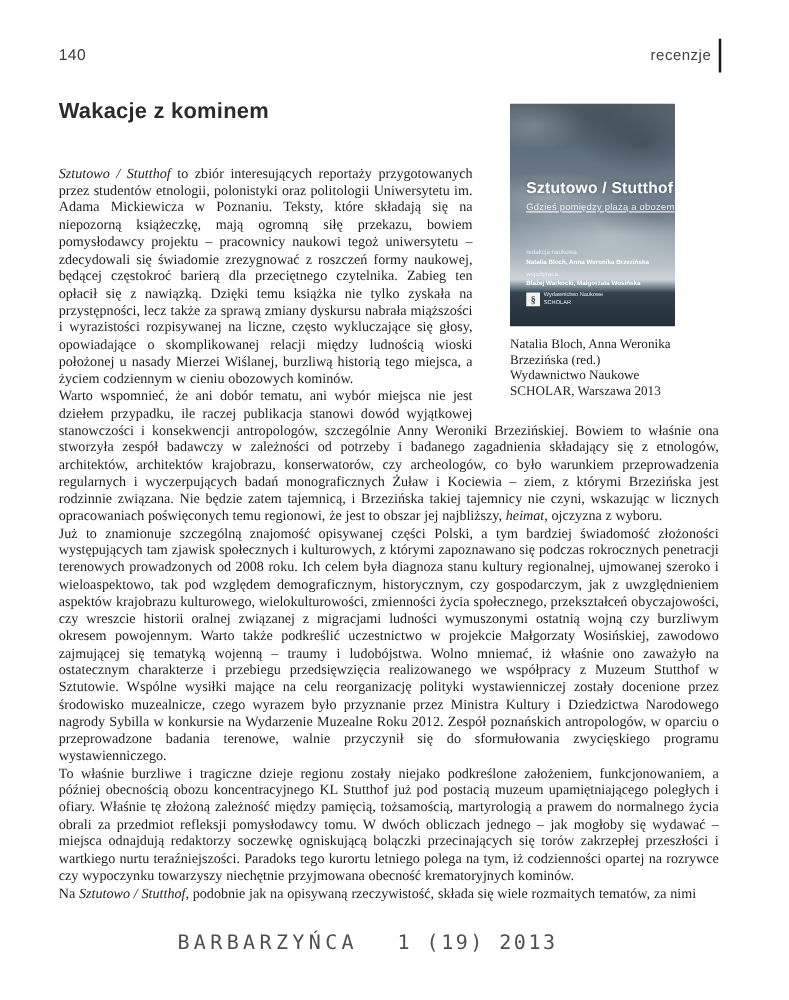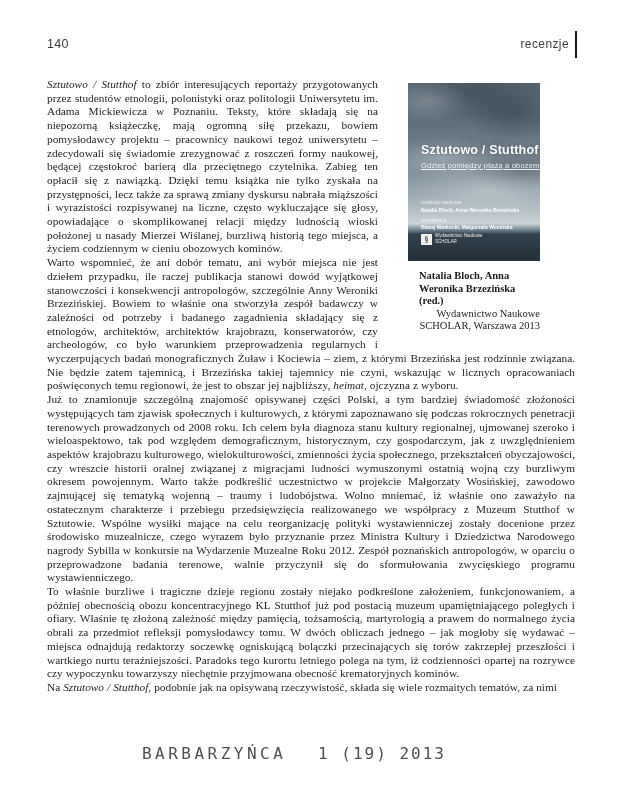--- a/index.html
+++ b/index.html
@@ -64,21 +64,21 @@
   }
   .logo-text{
     margin-left:3px;color:#e9edef;font-family:"Liberation Sans", sans-serif;
     font-size:4.5px;line-height:1.35;
   }
 
   .book-caption{
     margin-top:9px;font-family:"Liberation Serif", serif;
     font-size:10.5px;line-height:1.2;color:#1c1c1c;
   }
-  .cap-bold{font-weight:700;margin-left:11px;}
+  .cap-bold{font-weight:400;}
   .cap-bolditalic{font-weight:700;font-style:italic;}
   .cap-normal{font-weight:400;}
 
   
   .article-body{
     text-align:justify;font-size:11.3px;line-height:13.7px;color:#1e1e1e;
     hyphens:auto;-webkit-hyphens:auto;word-spacing:.2px;
   }
   .article-body p{margin:0;}
   .article-body .it{font-style:italic;}
@@ -120,24 +120,25 @@
         <div class="cover-logo">
           <span class="logo-box">§</span>
           <span class="logo-text">
             <span>Wydawnictwo Naukowe</span><br>
             <span>SCHOLAR</span>
           </span>
         </div>
       </div>
       <div class="book-caption">
         <span class="cap-bold" style="display: block;">Natalia Bloch, Anna Weronika Brzezińska (red.)</span>
-        <span class="cap-normal" style="display: block; text-align: right;">Wydawnictwo Naukowe SCHOLAR, Warszawa 2013</span>
+        <span class="cap-normal" style="display: block;">Wydawnictwo Naukowe SCHOLAR, Warszawa 2013</span>
       </div>
     </aside>
 
+    <h1 class="article-title">Wakacje z kominem</h1>
 
     <div class="article-body">
         <p><span class="it">Sztutowo / Stutthof</span><span> to zbiór interesujących reportaży przygotowanych przez studentów etnologii, polonistyki oraz politologii Uniwersytetu im. Adama Mickiewicza w Poznaniu. Teksty, które składają się na niepozorną książeczkę, mają ogromną siłę przekazu, bowiem pomysłodawcy projektu – pracownicy naukowi tegoż uniwersytetu – zdecydowali się świadomie zrezygnować z roszczeń formy naukowej, będącej częstokroć barierą dla przeciętnego czytelnika. Zabieg ten opłacił się z nawiązką. Dzięki temu książka nie tylko zyskała na przystępności, lecz także za sprawą zmiany dyskursu nabrała miąższości i wyrazistości rozpisywanej na liczne, często wykluczające się głosy, opowiadające o skomplikowanej relacji między ludnością wioski położonej u nasady Mierzei Wiślanej, burzliwą historią tego miejsca, a życiem codziennym w cieniu obozowych kominów.</span></p>
         <p><span>Warto wspomnieć, że ani dobór tematu, ani wybór miejsca nie jest dziełem przypadku, ile raczej publikacja stanowi dowód wyjątkowej stanowczości i konsekwencji antropologów, szczególnie Anny Weroniki Brzezińskiej. Bowiem to właśnie ona stworzyła zespół badawczy w zależności od potrzeby i badanego zagadnienia składający się z etnologów, architektów, architektów krajobrazu, konserwatorów, czy archeologów, co było warunkiem przeprowadzenia regularnych i wyczerpujących badań monograficznych Żuław i Kociewia – ziem, z którymi Brzezińska jest rodzinnie związana. Nie będzie zatem tajemnicą, i Brzezińska takiej tajemnicy nie czyni, wskazując w licznych opracowaniach poświęconych temu regionowi, że jest to obszar jej najbliższy, </span><span class="it">heimat</span><span>, ojczyzna z wyboru.</span></p>
         <p><span>Już to znamionuje szczególną znajomość opisywanej części Polski, a tym bardziej świadomość złożoności występujących tam zjawisk społecznych i kulturowych, z którymi zapoznawano się podczas rokrocznych penetracji terenowych prowadzonych od 2008 roku. Ich celem była diagnoza stanu kultury regionalnej, ujmowanej szeroko i wieloaspektowo, tak pod względem demograficznym, historycznym, czy gospodarczym, jak z uwzględnieniem aspektów krajobrazu kulturowego, wielokulturowości, zmienności życia społecznego, przekształceń obyczajowości, czy wreszcie historii oralnej związanej z migracjami ludności wymuszonymi ostatnią wojną czy burzliwym okresem powojennym. Warto także podkreślić uczestnictwo w projekcie Małgorzaty Wosińskiej, zawodowo zajmującej się tematyką wojenną – traumy i ludobójstwa. Wolno mniemać, iż właśnie ono zaważyło na ostatecznym charakterze i przebiegu przedsięwzięcia realizowanego we współpracy z Muzeum Stutthof w Sztutowie. Wspólne wysiłki mające na celu reorganizację polityki wystawienniczej zostały docenione przez środowisko muzealnicze, czego wyrazem było przyznanie przez Ministra Kultury i Dziedzictwa Narodowego nagrody Sybilla w konkursie na Wydarzenie Muzealne Roku 2012. Zespół poznańskich antropologów, w oparciu o przeprowadzone badania terenowe, walnie przyczynił się do sformułowania zwycięskiego programu wystawienniczego.</span></p>
         <p><span>To właśnie burzliwe i tragiczne dzieje regionu zostały niejako podkreślone założeniem, funkcjonowaniem, a później obecnością obozu koncentracyjnego KL Stutthof już pod postacią muzeum upamiętniającego poległych i ofiary. Właśnie tę złożoną zależność między pamięcią, tożsamością, martyrologią a prawem do normalnego życia obrali za przedmiot refleksji pomysłodawcy tomu. W dwóch obliczach jednego – jak mogłoby się wydawać – miejsca odnajdują redaktorzy soczewkę ogniskującą bolączki przecinających się torów zakrzepłej przeszłości i wartkiego nurtu teraźniejszości. Paradoks tego kurortu letniego polega na tym, iż codzienności opartej na rozrywce czy wypoczynku towarzyszy niechętnie przyjmowana obecność krematoryjnych kominów.</span></p>
         <p><span>Na </span><span class="it">Sztutowo / Stutthof</span><span>, podobnie jak na opisywaną rzeczywistość, składa się wiele rozmaitych tematów, za nimi</span></p>
       </div>
   </div>
 

